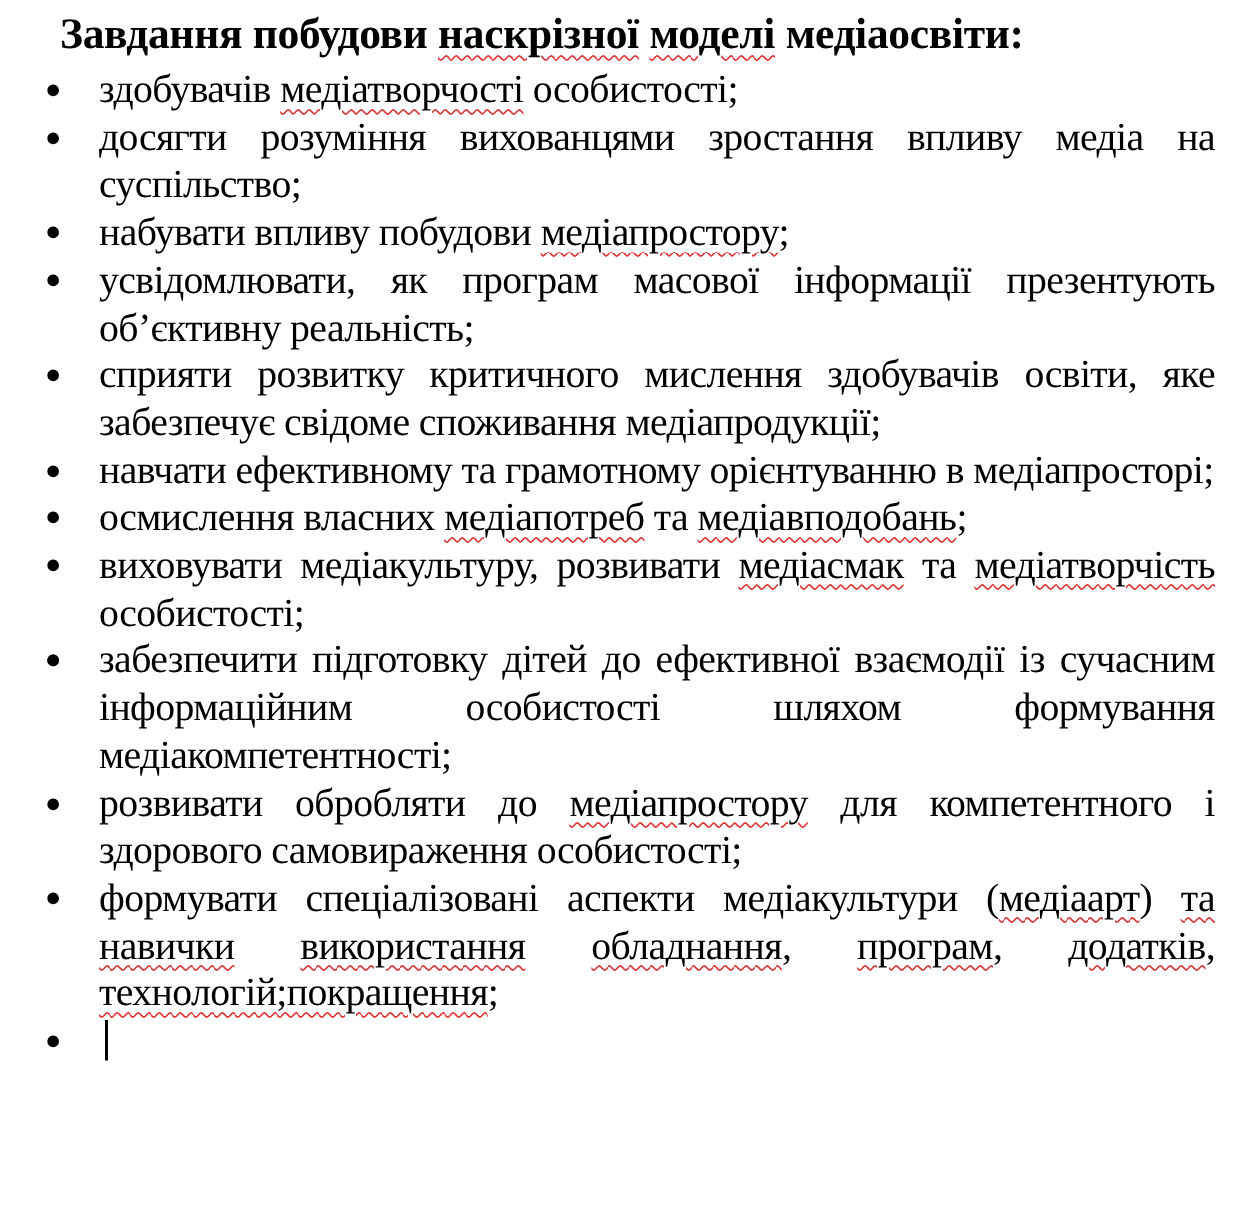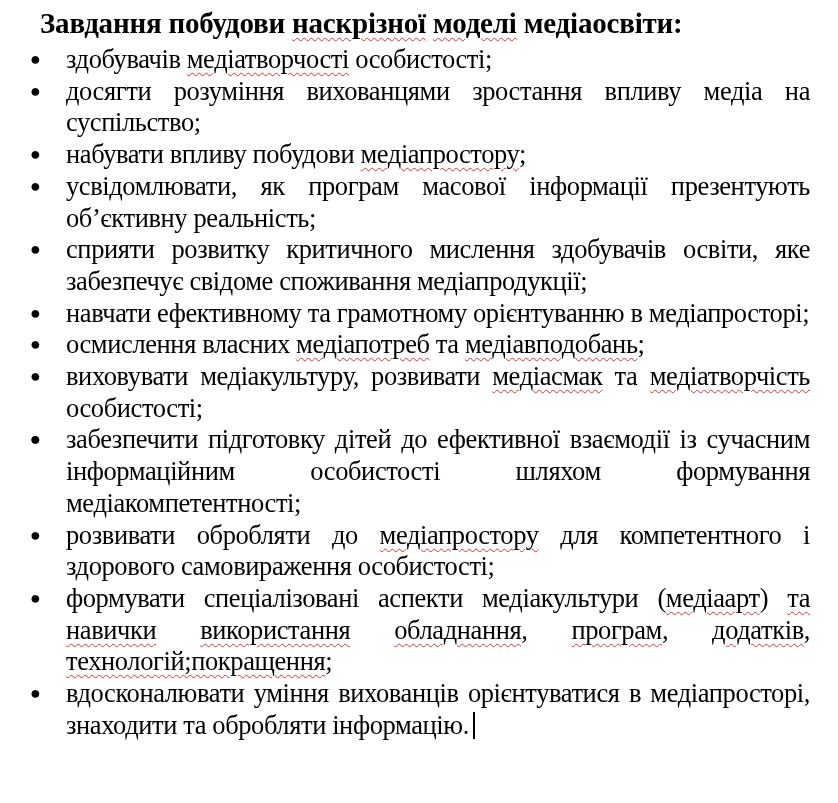--- a/index.html
+++ b/index.html
@@ -88,15 +88,15 @@
       <li><span class="bullet">●</span><span>набувати впливу побудови </span><span class="sp">медіапростору</span><span>;</span></li>
       <li><span class="bullet">●</span><span>усвідомлювати, як програм масової інформації презентують об’єктивну реальність;</span></li>
       <li><span class="bullet">●</span><span>сприяти розвитку критичного мислення здобувачів освіти, яке забезпечує свідоме споживання медіапродукції;</span></li>
       <li><span class="bullet">●</span><span>навчати ефективному та грамотному орієнтуванню в медіапросторі;</span></li>
       <li><span class="bullet">●</span><span>осмислення власних </span><span class="sp">медіапотреб</span><span> та </span><span class="sp">медіавподобань</span><span>;</span></li>
       <li><span class="bullet">●</span><span>виховувати медіакультуру, розвивати </span><span class="sp">медіасмак</span><span> та </span><span class="sp">медіатворчість</span><span> особистості;</span></li>
       <li><span class="bullet">●</span></li>
       <li><span class="bullet">●</span><span>забезпечити підготовку дітей до ефективної взаємодії із сучасним інформаційним особистості шляхом формування медіакомпетентності;</span></li>
       <li><span class="bullet">●</span><span>розвивати обробляти до </span><span class="sp">медіапростору</span><span> для компетентного і здорового самовираження особистості;</span></li>
       <li><span class="bullet">●</span><span>формувати спеціалізовані аспекти медіакультури (</span><span class="sp">медіаарт</span><span>) </span><span class="sp">та</span><span> </span><span class="sp">навички</span><span> </span><span class="sp">використання</span><span> </span><span class="sp">обладнання</span><span>, </span><span class="sp">програм</span><span>, </span><span class="sp">додатків</span><span>, </span><span class="sp">технологій;покращення</span><span>;</span></li>
-      <li><span class="bullet">●</span><span>вдосконалювати уміння вихованців орієнтуватися в медіапросторі, знаходити та обробляти інформацію.</span><span class="cursor"></span></li>
+      <li><span class="bullet">●</span><span class="cursor"></span></li>
     </ul>
 </div>
 
 </body></html>

